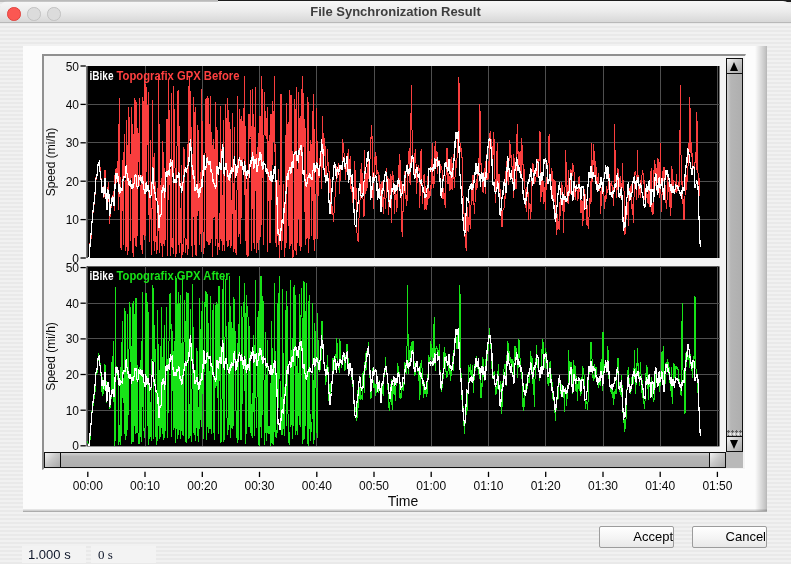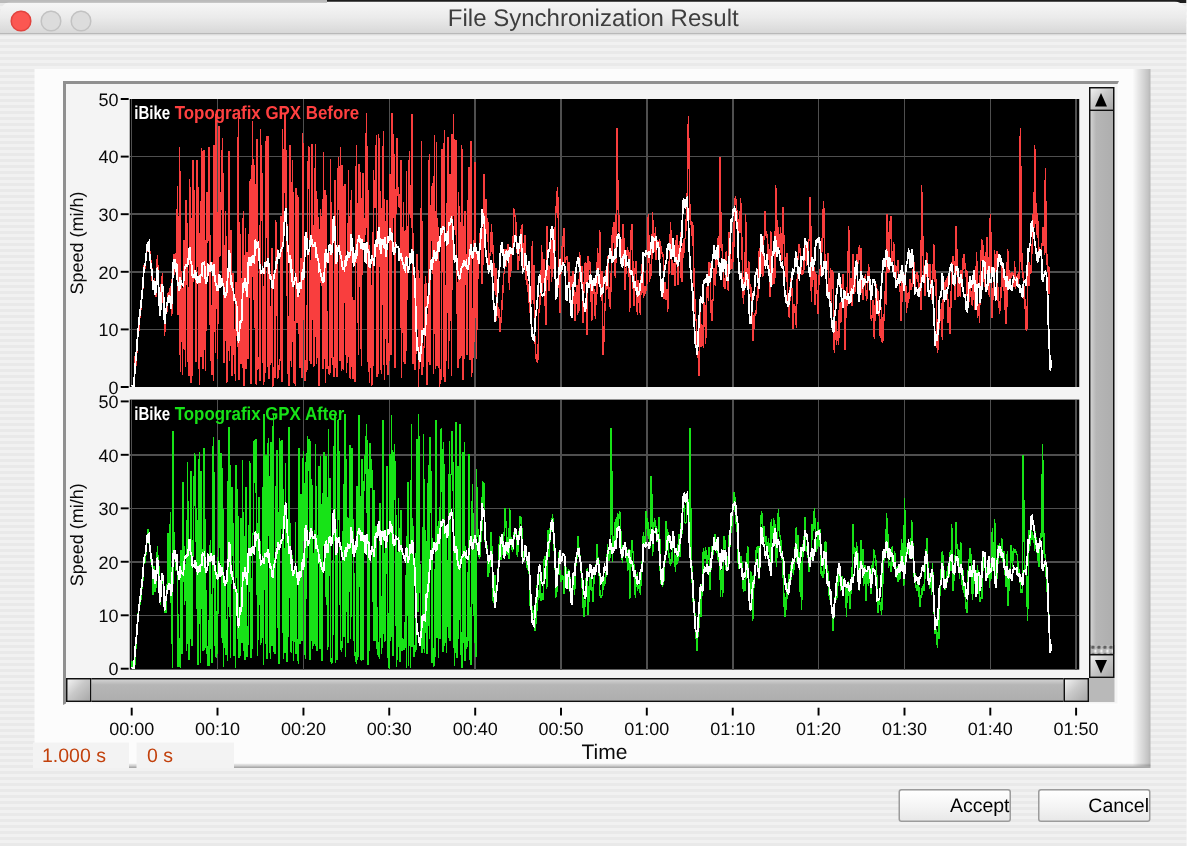--- a/index.html
+++ b/index.html
@@ -1,21 +1,21 @@
 <!DOCTYPE html>
 <html><head><meta charset="utf-8"><style>
   html,body{margin:0;padding:0;width:791px;height:564px;overflow:hidden;}
   body{font-family:"Liberation Sans",sans-serif;position:relative;
     background:repeating-linear-gradient(180deg,#f1f1f1 0px,#f1f1f1 2px,#e9e9e9 2px,#e9e9e9 4px);}
   .abs{position:absolute;}
   #topline{left:0;top:0;width:791px;height:2px;background:#1d1d1d;}
   #titlebar{left:0;top:1px;width:791px;height:21px;
     background:linear-gradient(180deg,#f7f7f7 0%,#ebebeb 50%,#d8d8d8 100%);
     border-bottom:1px solid #b9b9b9;border-radius:8px 8px 0 0;}
-  #title{left:0;top:4px;width:791px;text-align:center;font-size:16px;color:#3e3e3e;}
+  #title{left:0;top:4px;width:791px;text-align:center;font-size:13px;color:#3e3e3e;font-weight:bold;}
   .light{top:7px;width:11.5px;height:11.5px;border-radius:50%;}
   #panel{left:23px;top:46px;width:744px;height:465px;background:#fcfcfc;}
   #panelshadow-r{left:755px;top:46px;width:12px;height:465px;
      background:linear-gradient(90deg,rgba(0,0,0,0) 0%,rgba(0,0,0,0.22) 85%,rgba(0,0,0,0.28) 100%);}
   #panelshadow-b{left:23px;top:509px;width:744px;height:3px;
      background:linear-gradient(180deg,rgba(0,0,0,0.05),rgba(0,0,0,0.3));}
   #sunken{left:42px;top:54px;width:704px;height:416px;background:#f4f4f4;
      border-top:2px solid #909090;border-left:2px solid #909090;
      border-right:1px solid #fdfdfd;border-bottom:1px solid #fdfdfd;box-sizing:border-box;}
   .sbbtn{background:linear-gradient(135deg,#f2f2f2 0%,#c9c9c9 45%,#a8a8a8 100%);
@@ -25,21 +25,21 @@
      background:linear-gradient(90deg,#d2d2d2 0%,#b6b6b6 25%,#aeaeae 100%);}
   #vgrip{left:726px;top:430.3px;width:16.5px;height:5.9px;border-left:1.5px solid #101010;
      border-right:1.5px solid #101010;box-sizing:border-box;background-color:#b9b9b9;
      background-image:radial-gradient(circle at 1.5px 1.5px,#606060 1px,rgba(0,0,0,0) 1.3px),
                       radial-gradient(circle at 3.5px 4px,#efefef 1px,rgba(0,0,0,0) 1.3px);
      background-size:4px 5px;}
   #hthumb{left:60.5px;top:452px;width:648.8px;height:16.3px;border-top:1.5px solid #101010;
      border-bottom:1.5px solid #101010;box-sizing:border-box;
      background:linear-gradient(180deg,#d2d2d2 0%,#b6b6b6 25%,#aeaeae 100%);}
   #corner{left:726px;top:452px;width:16.5px;height:16.3px;background:#b9b9b9;}
-  .well{top:495px;height:17px;background:#f3f3f3;font-size:13px;color:#c2410c;
+  .well{top:546px;height:17px;background:#f3f3f3;font-size:13px;color:#0f172a;
      line-height:17px;}
   .btn{top:526px;width:75px;height:21.5px;background:linear-gradient(180deg,#ffffff 0%,#f4f4f4 55%,#e8e8e8 100%);
      border:1px solid #9c9c9c;border-radius:2px;box-sizing:border-box;font-size:13px;color:#000;
      text-align:right;line-height:19.5px;}
 </style></head>
 <body>
 <div class="abs" id="topline"></div>
 <div class="abs" id="titlebar"></div>
 <div class="abs" style="left:0;top:0;width:218px;height:1.5px;background:rgba(195,195,195,0.95);"></div>
 <div class="abs" id="title">File Synchronization Result</div>
@@ -167,15 +167,15 @@
     <text x="603.0" y="489.8" text-anchor="middle" class="ax">01:30</text>
     <line x1="660.2" y1="471.8" x2="660.2" y2="477" stroke="#000" stroke-width="1.3"></line>
     <text x="660.2" y="489.8" text-anchor="middle" class="ax">01:40</text>
     <line x1="717.4" y1="471.8" x2="717.4" y2="477" stroke="#000" stroke-width="1.3"></line>
     <text x="717.4" y="489.8" text-anchor="middle" class="ax">01:50</text>
 <text x="403" y="506" text-anchor="middle" class="ax" style="font-size:14px;">Time</text>
 <text x="55" y="162" text-anchor="middle" class="ax" transform="rotate(-90 55 162)">Speed (mi/h)</text>
 <text x="55" y="356.5" text-anchor="middle" class="ax" transform="rotate(-90 55 356.5)">Speed (mi/h)</text>
 </svg>
 <div class="abs well" style="left:22px;width:63.5px;padding-left:6px;box-sizing:border-box;">1.000 s</div>
-<div class="abs well" style="left:91px;width:64.5px;padding-left:7px;box-sizing:border-box;">0 s</div>
+<div class="abs well" style="left:91px;width:64.5px;padding-left:7px;box-sizing:border-box;font-family:Liberation Serif, serif;">0 s</div>
 <div class="abs btn" style="left:599px;">Accept</div>
 <div class="abs btn" style="left:692px;padding-left:12px;">Cancel</div>
 
 </body></html>

